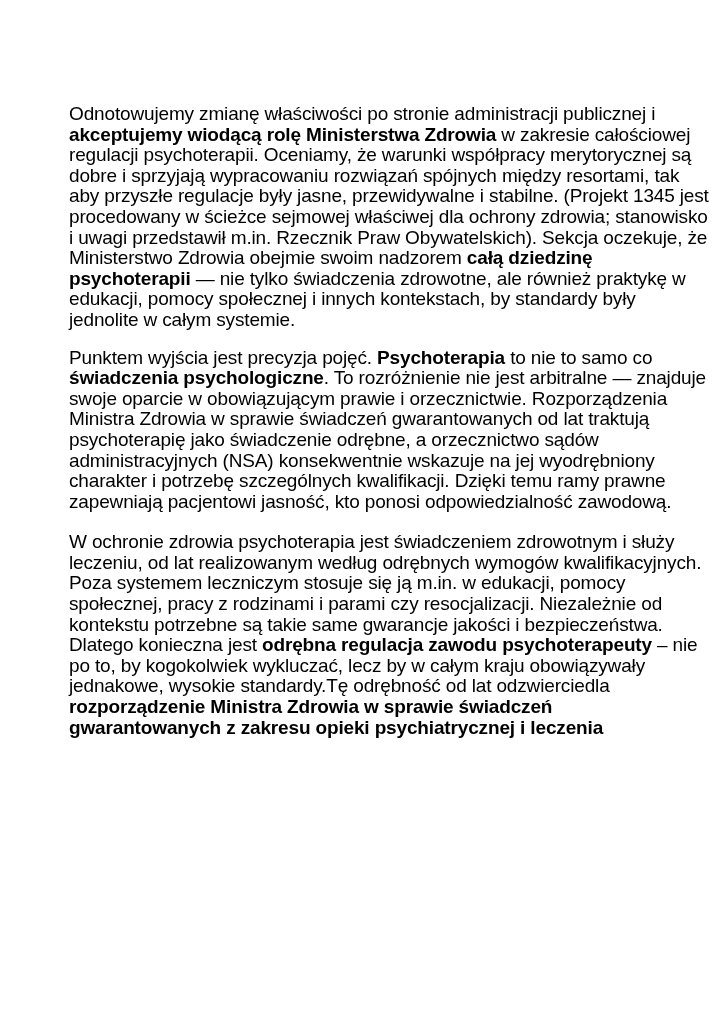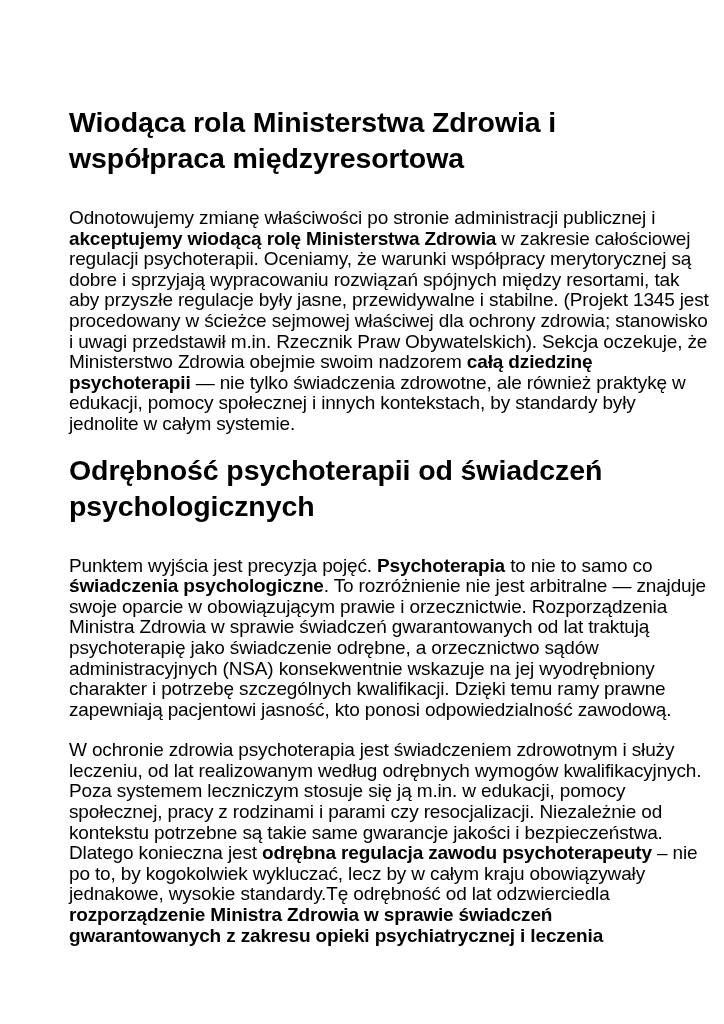--- a/index.html
+++ b/index.html
@@ -20,18 +20,16 @@
   .h1a { margin-bottom: 32px; }
   .p1 { margin-bottom: 17px; }
   .h1b { margin-bottom: 32px; }
   .p2 { margin-bottom: 20px; }
   b { font-weight: bold; }
 </style>
 </head>
 <body>
 
 <div class="page">
-  <h1 class="h1a">Wiodąca rola Ministerstwa Zdrowia i współpraca międzyresortowa</h1>
   <p class="p1"><span>Odnotowujemy zmianę właściwości po stronie administracji publicznej i </span><b>akceptujemy wiodącą rolę Ministerstwa Zdrowia</b><span> w zakresie całościowej regulacji psychoterapii. Oceniamy, że warunki współpracy merytorycznej są dobre i sprzyjają wypracowaniu rozwiązań spójnych między resortami, tak aby przyszłe regulacje były jasne, przewidywalne i stabilne. (Projekt 1345 jest procedowany w ścieżce sejmowej właściwej dla ochrony zdrowia; stanowisko i uwagi przedstawił m.in. Rzecznik Praw Obywatelskich). Sekcja oczekuje, że Ministerstwo Zdrowia obejmie swoim nadzorem </span><b>całą dziedzinę psychoterapii</b><span> — nie tylko świadczenia zdrowotne, ale również praktykę w edukacji, pomocy społecznej i innych kontekstach, by standardy były jednolite w całym systemie.</span></p>
-  <h1 class="h1b">Odrębność psychoterapii od świadczeń psychologicznych</h1>
   <p class="p2"><span>Punktem wyjścia jest precyzja pojęć. </span><b>Psychoterapia</b><span> to nie to samo co </span><b>świadczenia psychologiczne</b><span>. To rozróżnienie nie jest arbitralne — znajduje swoje oparcie w obowiązującym prawie i orzecznictwie. Rozporządzenia Ministra Zdrowia w sprawie świadczeń gwarantowanych od lat traktują psychoterapię jako świadczenie odrębne, a orzecznictwo sądów administracyjnych (NSA) konsekwentnie wskazuje na jej wyodrębniony charakter i potrzebę szczególnych kwalifikacji. Dzięki temu ramy prawne zapewniają pacjentowi jasność, kto ponosi odpowiedzialność zawodową.</span></p>
   <p class="p3"><span>W ochronie zdrowia psychoterapia jest świadczeniem zdrowotnym i służy leczeniu, od lat realizowanym według odrębnych wymogów kwalifikacyjnych. Poza systemem leczniczym stosuje się ją m.in. w edukacji, pomocy społecznej, pracy z rodzinami i parami czy resocjalizacji. Niezależnie od kontekstu potrzebne są takie same gwarancje jakości i bezpieczeństwa. Dlatego konieczna jest </span><b>odrębna regulacja zawodu psychoterapeuty</b><span> – nie po to, by kogokolwiek wykluczać, lecz by w całym kraju obowiązywały jednakowe, wysokie standardy.Tę odrębność od lat odzwierciedla </span><b>rozporządzenie Ministra Zdrowia w sprawie świadczeń gwarantowanych z zakresu opieki psychiatrycznej i leczenia</b></p>
 </div>
 
 </body></html>

